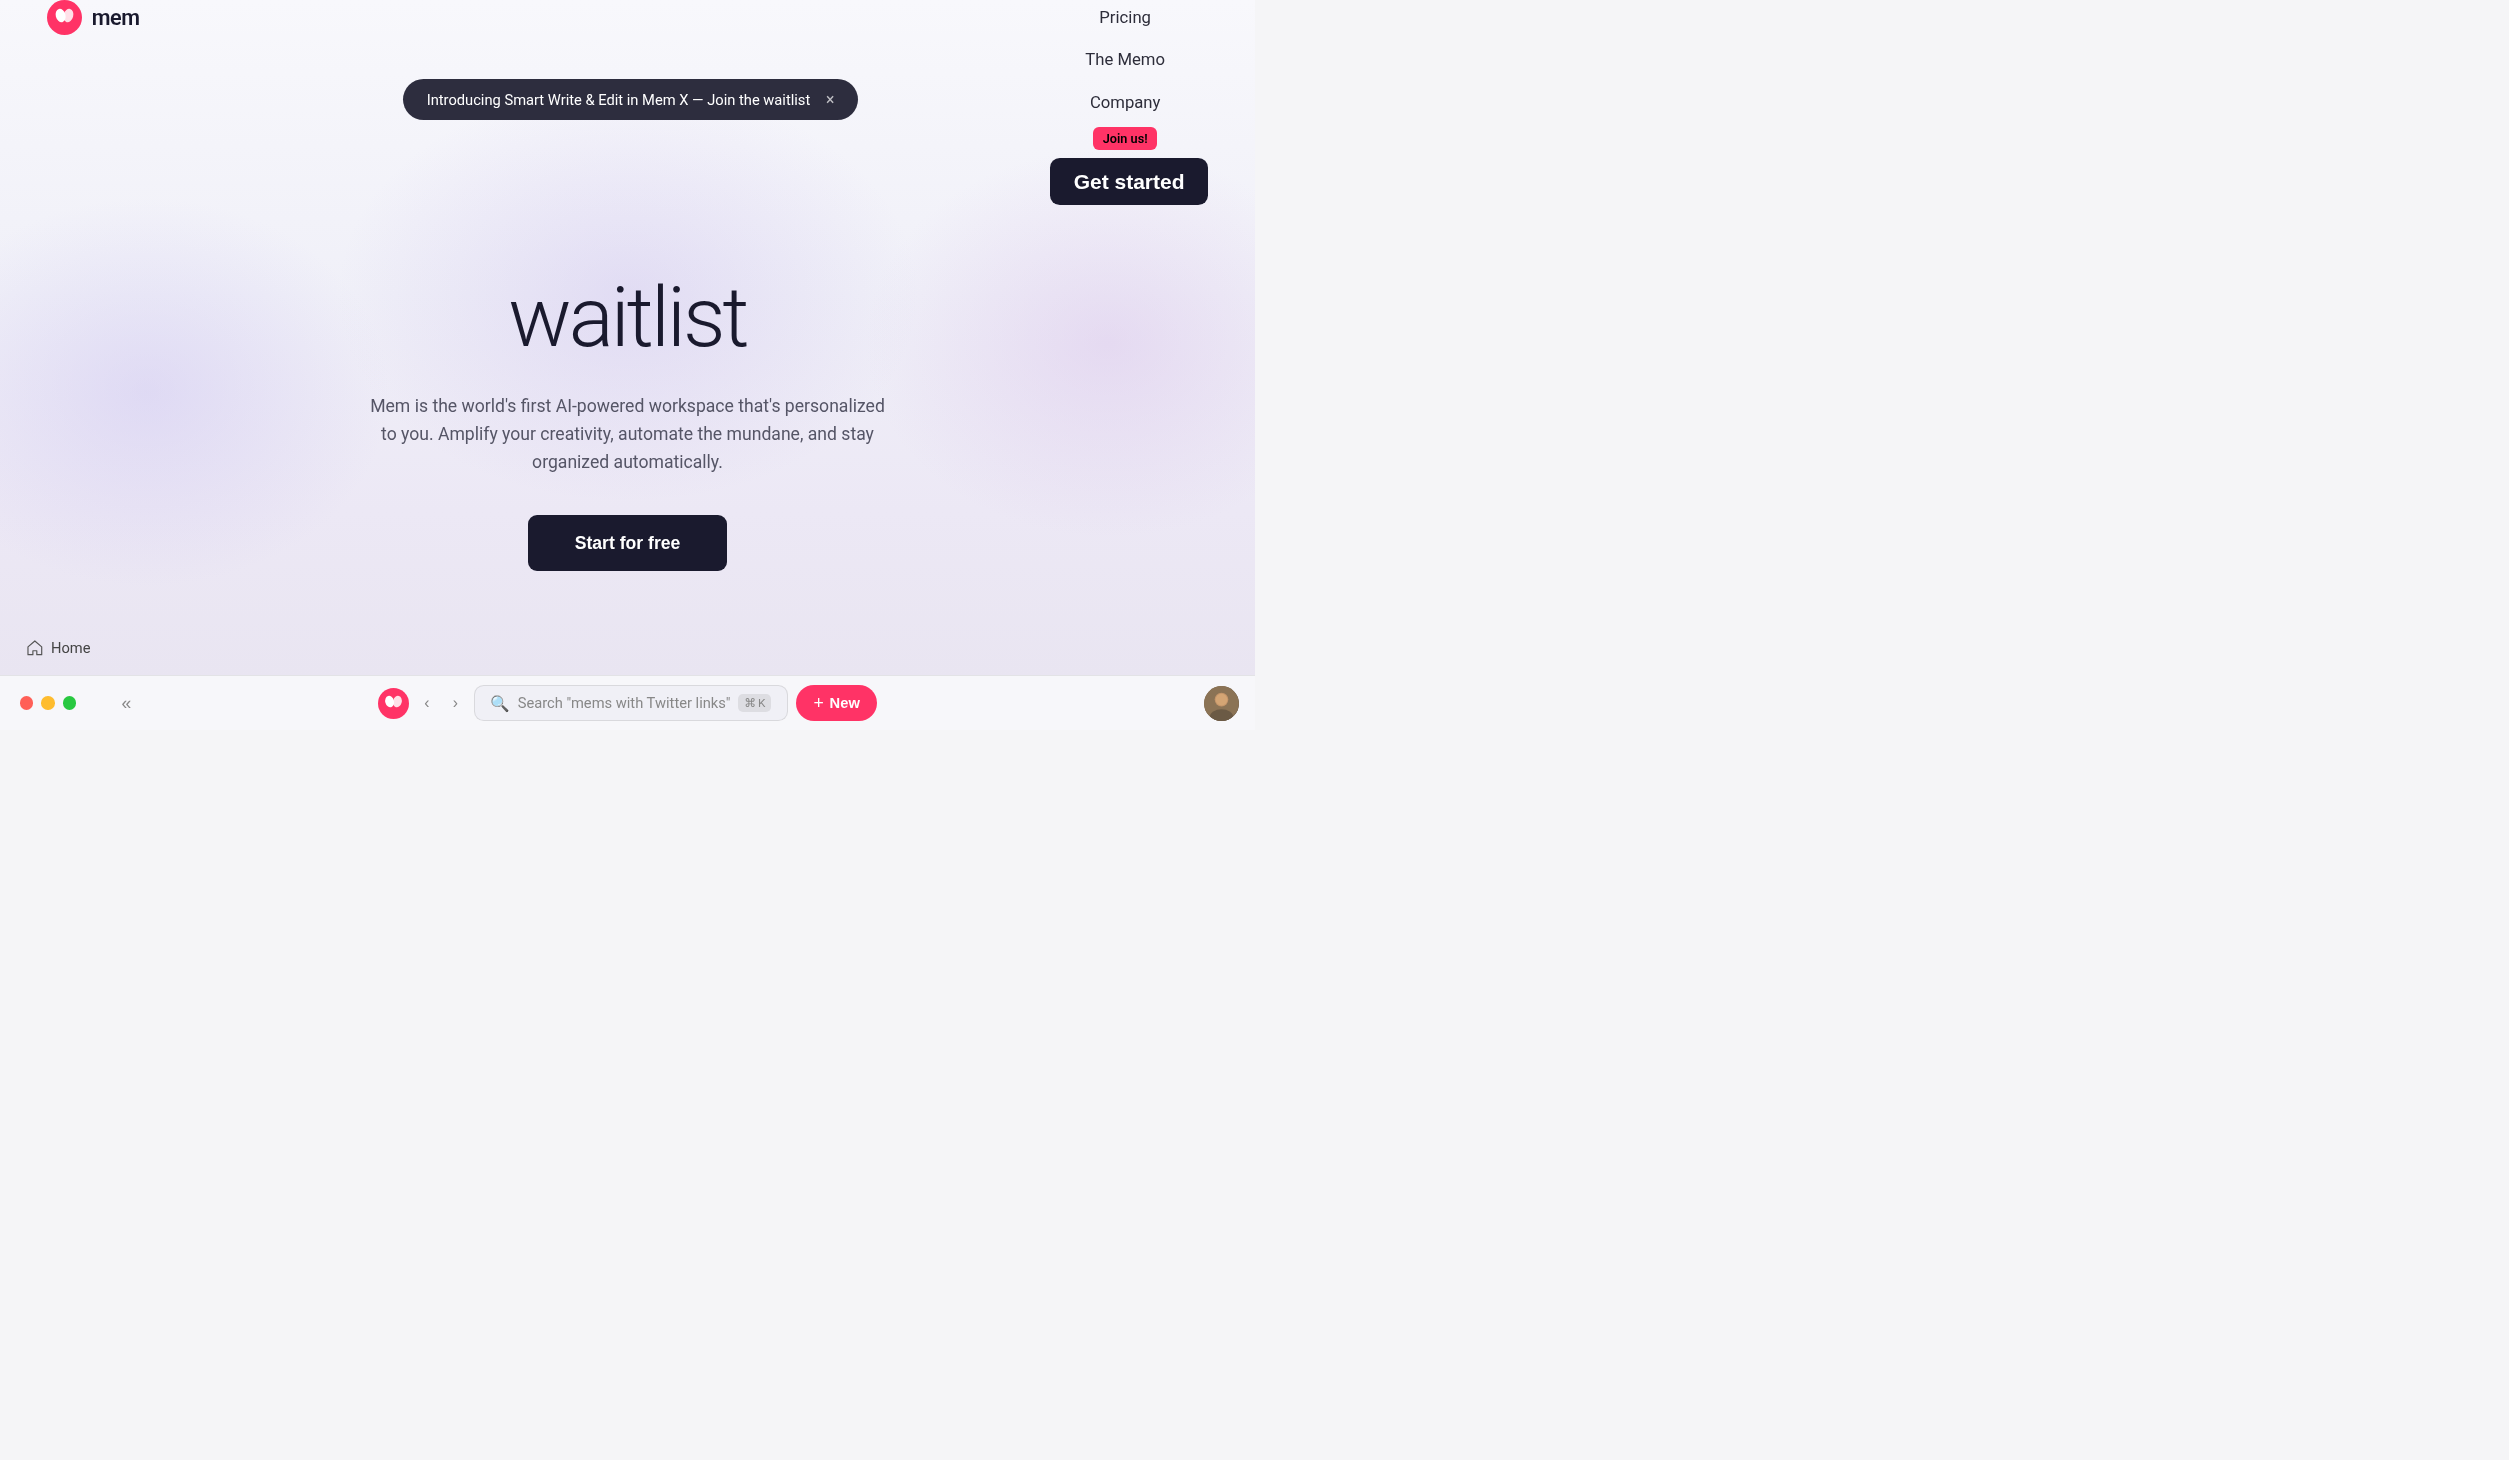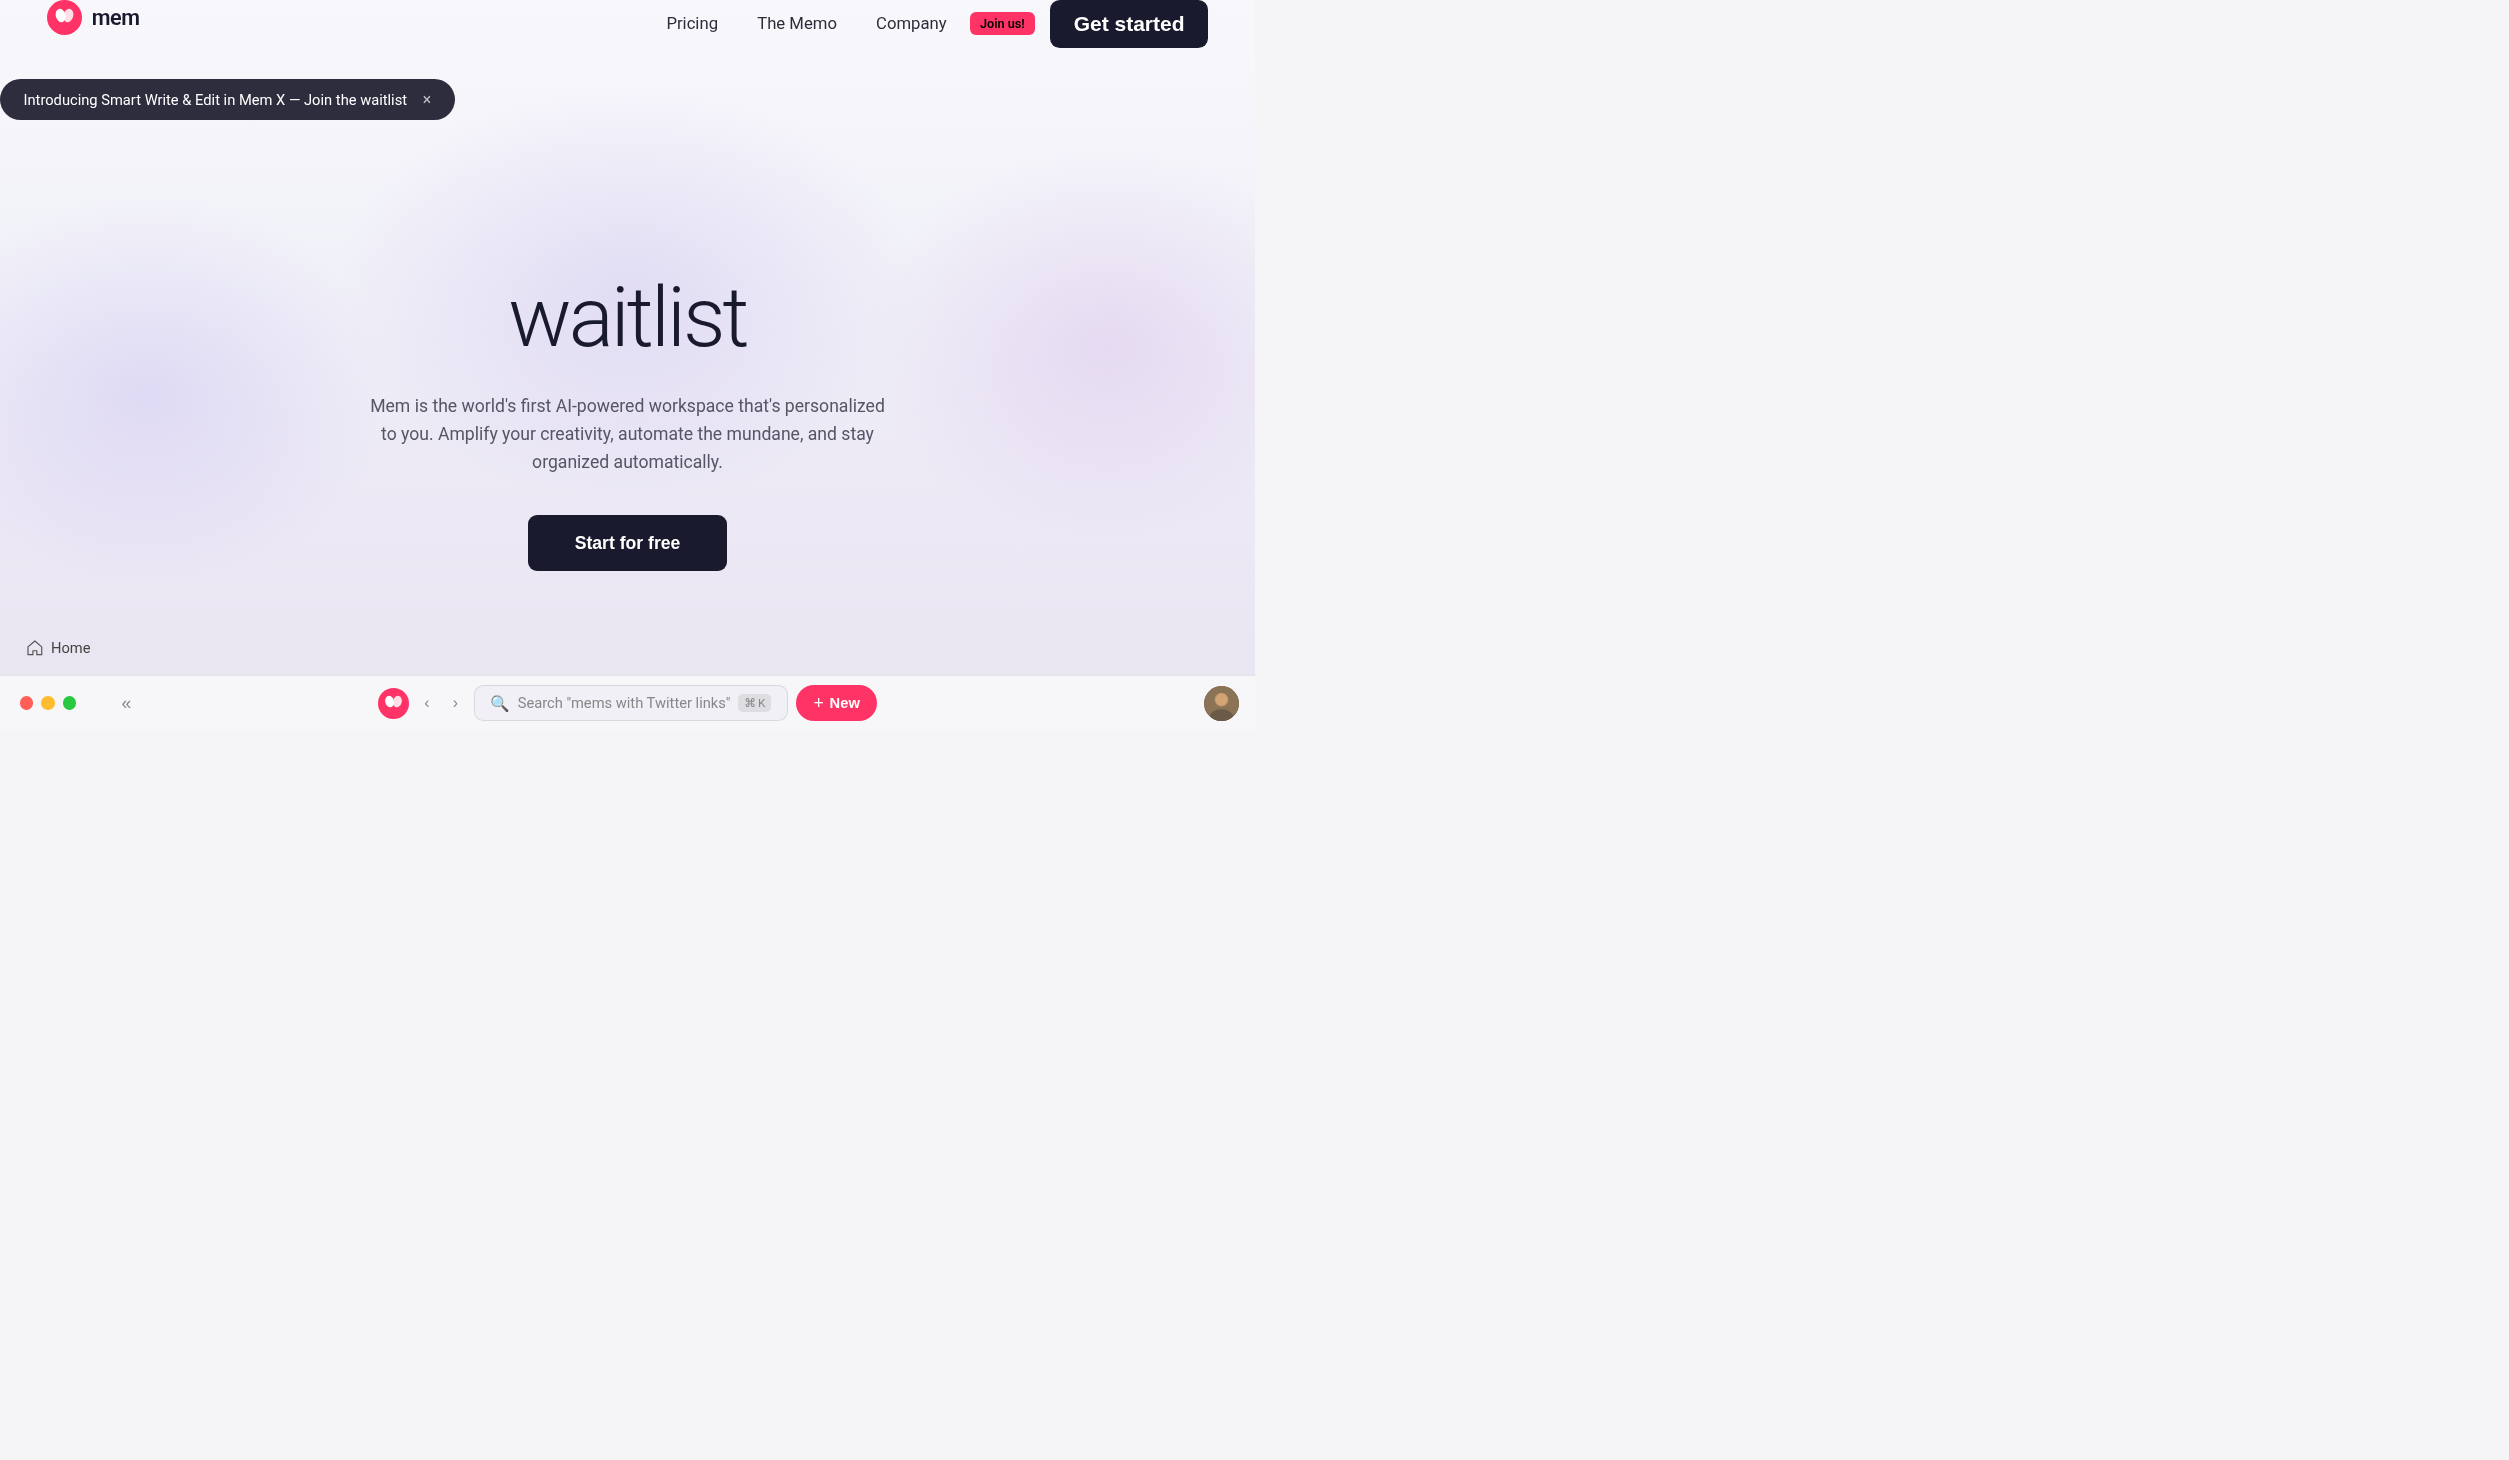--- a/index.html
+++ b/index.html
@@ -81,20 +81,21 @@
       font-size: 21.6px;
       font-weight: 600;
       color: #1a1a2e;
       letter-spacing: -0.5px;
     }
 
     .nav-links {
       display: flex;
       align-items: center;
       gap: 7.8px;
+      flex-direction: column;
     }
 
     .nav-link {
       font-size: 16.7px;
       color: #2d2d3a;
       padding: 7.8px 15.7px;
       border-radius: 7.8px;
       cursor: pointer;
       text-decoration: none;
       font-weight: 400;
@@ -120,21 +121,23 @@
       cursor: pointer;
       border: none;
       margin-left: 7.8px;
     }
 
     
     .announcement-banner {
       position: relative;
       z-index: 10;
       display: flex;
+      justify-content: center;
       margin-top: 7.8px;
+      margin-left: 6px;
     }
 
     .banner-pill {
       background: #2d2d3e;
       color: white;
       font-size: 14.7px;
       padding: 11.8px 23.5px;
       border-radius: 49px;
       display: flex;
       align-items: center;

